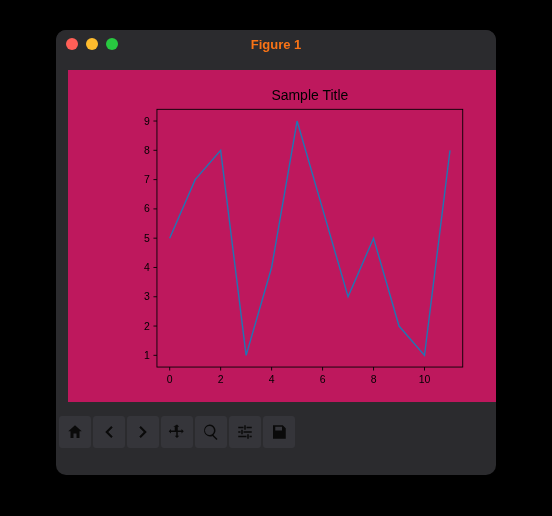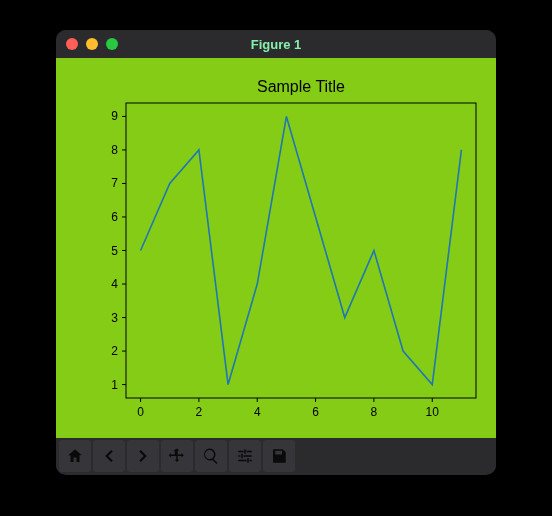--- a/index.html
+++ b/index.html
@@ -39,30 +39,30 @@
     height: 12px;
     border-radius: 50%;
   }
   .tl.red { background: #ff5f57; }
   .tl.yellow { background: #febc2e; }
   .tl.green { background: #28c840; }
   .title {
     position: absolute;
     left: 0; right: 0;
     text-align: center;
-    color: #86efac;
+    color: #f97316;
     font-size: 13px;
     font-weight: 600;
     pointer-events: none;
   }
   .plot-area {
-    background: #84cc16;
-    margin: 0;
+    background: #be185d;
+    margin: 12px;
     width: 440px;
-    height: 380px;
+    height: 332px;
     position: relative;
   }
   svg.chart {
     width: 100%;
     height: 100%;
     display: block;
   }
   .chart-title {
     font-size: 16px;
     fill: #000;

